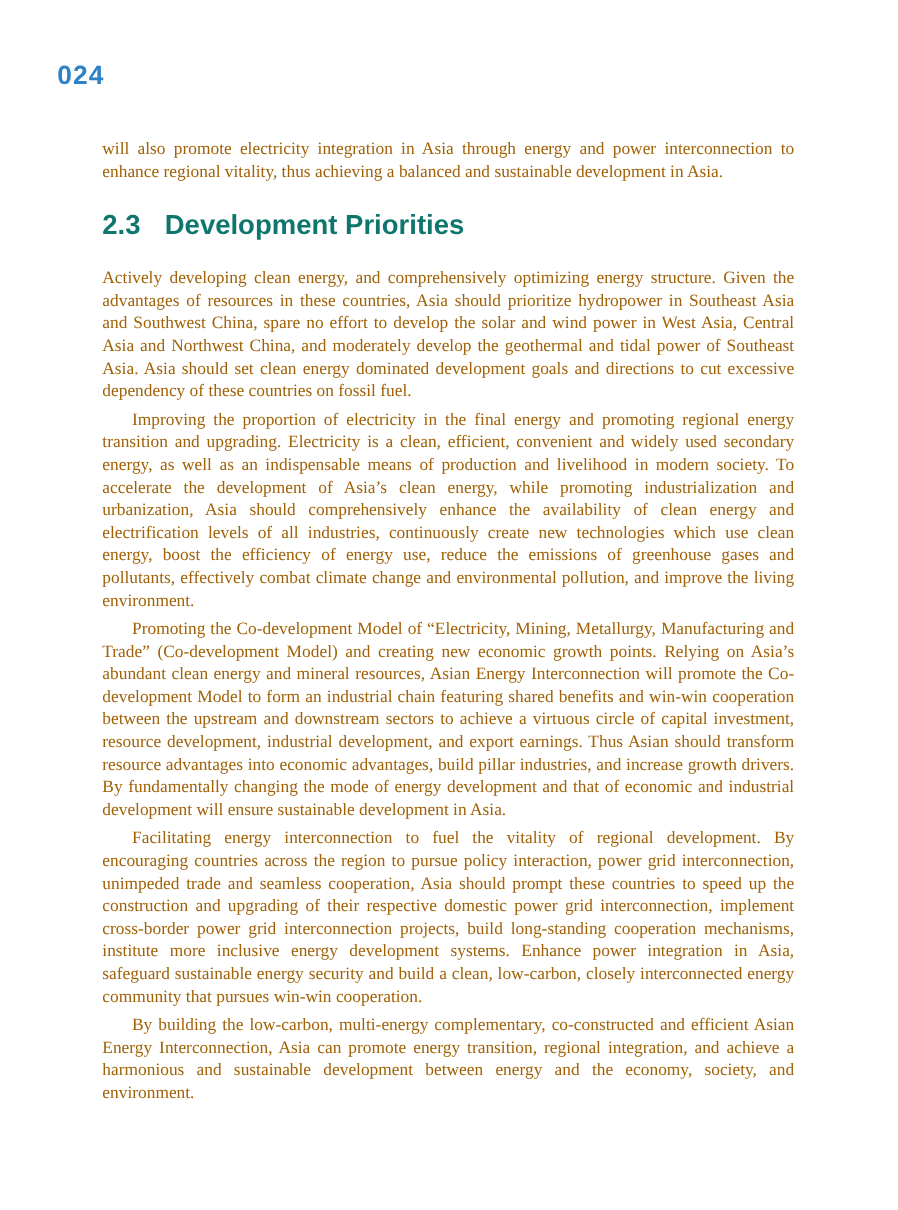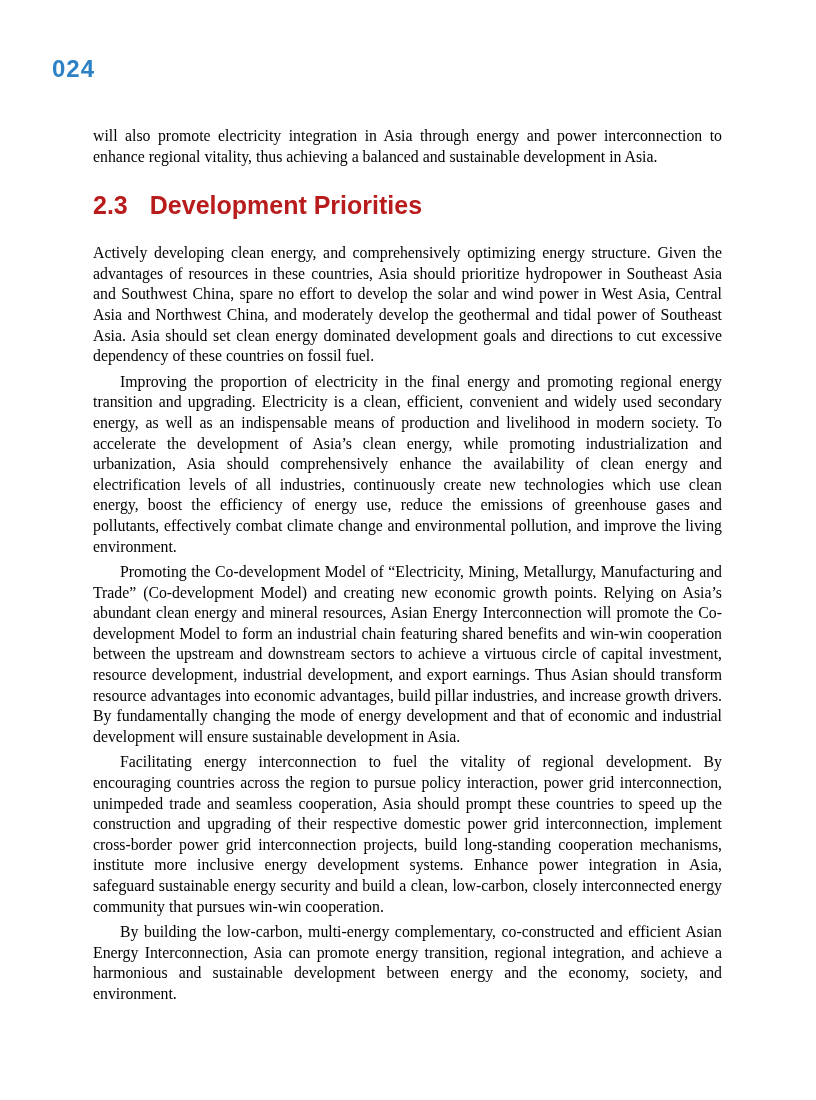--- a/index.html
+++ b/index.html
@@ -31,35 +31,35 @@
     position: absolute;
     left: 93px;
     top: 126px;
     width: 629px;
   }
   p.body {
     margin: 0 0 5px 0;
     font-size: 15.8px;
     line-height: 20.6px;
     text-align: justify;
-    color: #000000;
+    color: #a16207;
   }
   p.body.indent {
     text-indent: 27px;
   }
   p.body strong {
     font-weight: normal;
   }
   h2.section-heading {
     margin: 24px 0 24px 0;
     font-family: "Liberation Sans", sans-serif;
     font-weight: bold;
     font-size: 25px;
     line-height: 28px;
-    color: #b91c1c;
+    color: #0f766e;
     letter-spacing: 0px;
   }
   h2.section-heading .sec-num {
     margin-right: 22px;
   }
 </style>
 </head>
 <body>
 
 <div class="page">

